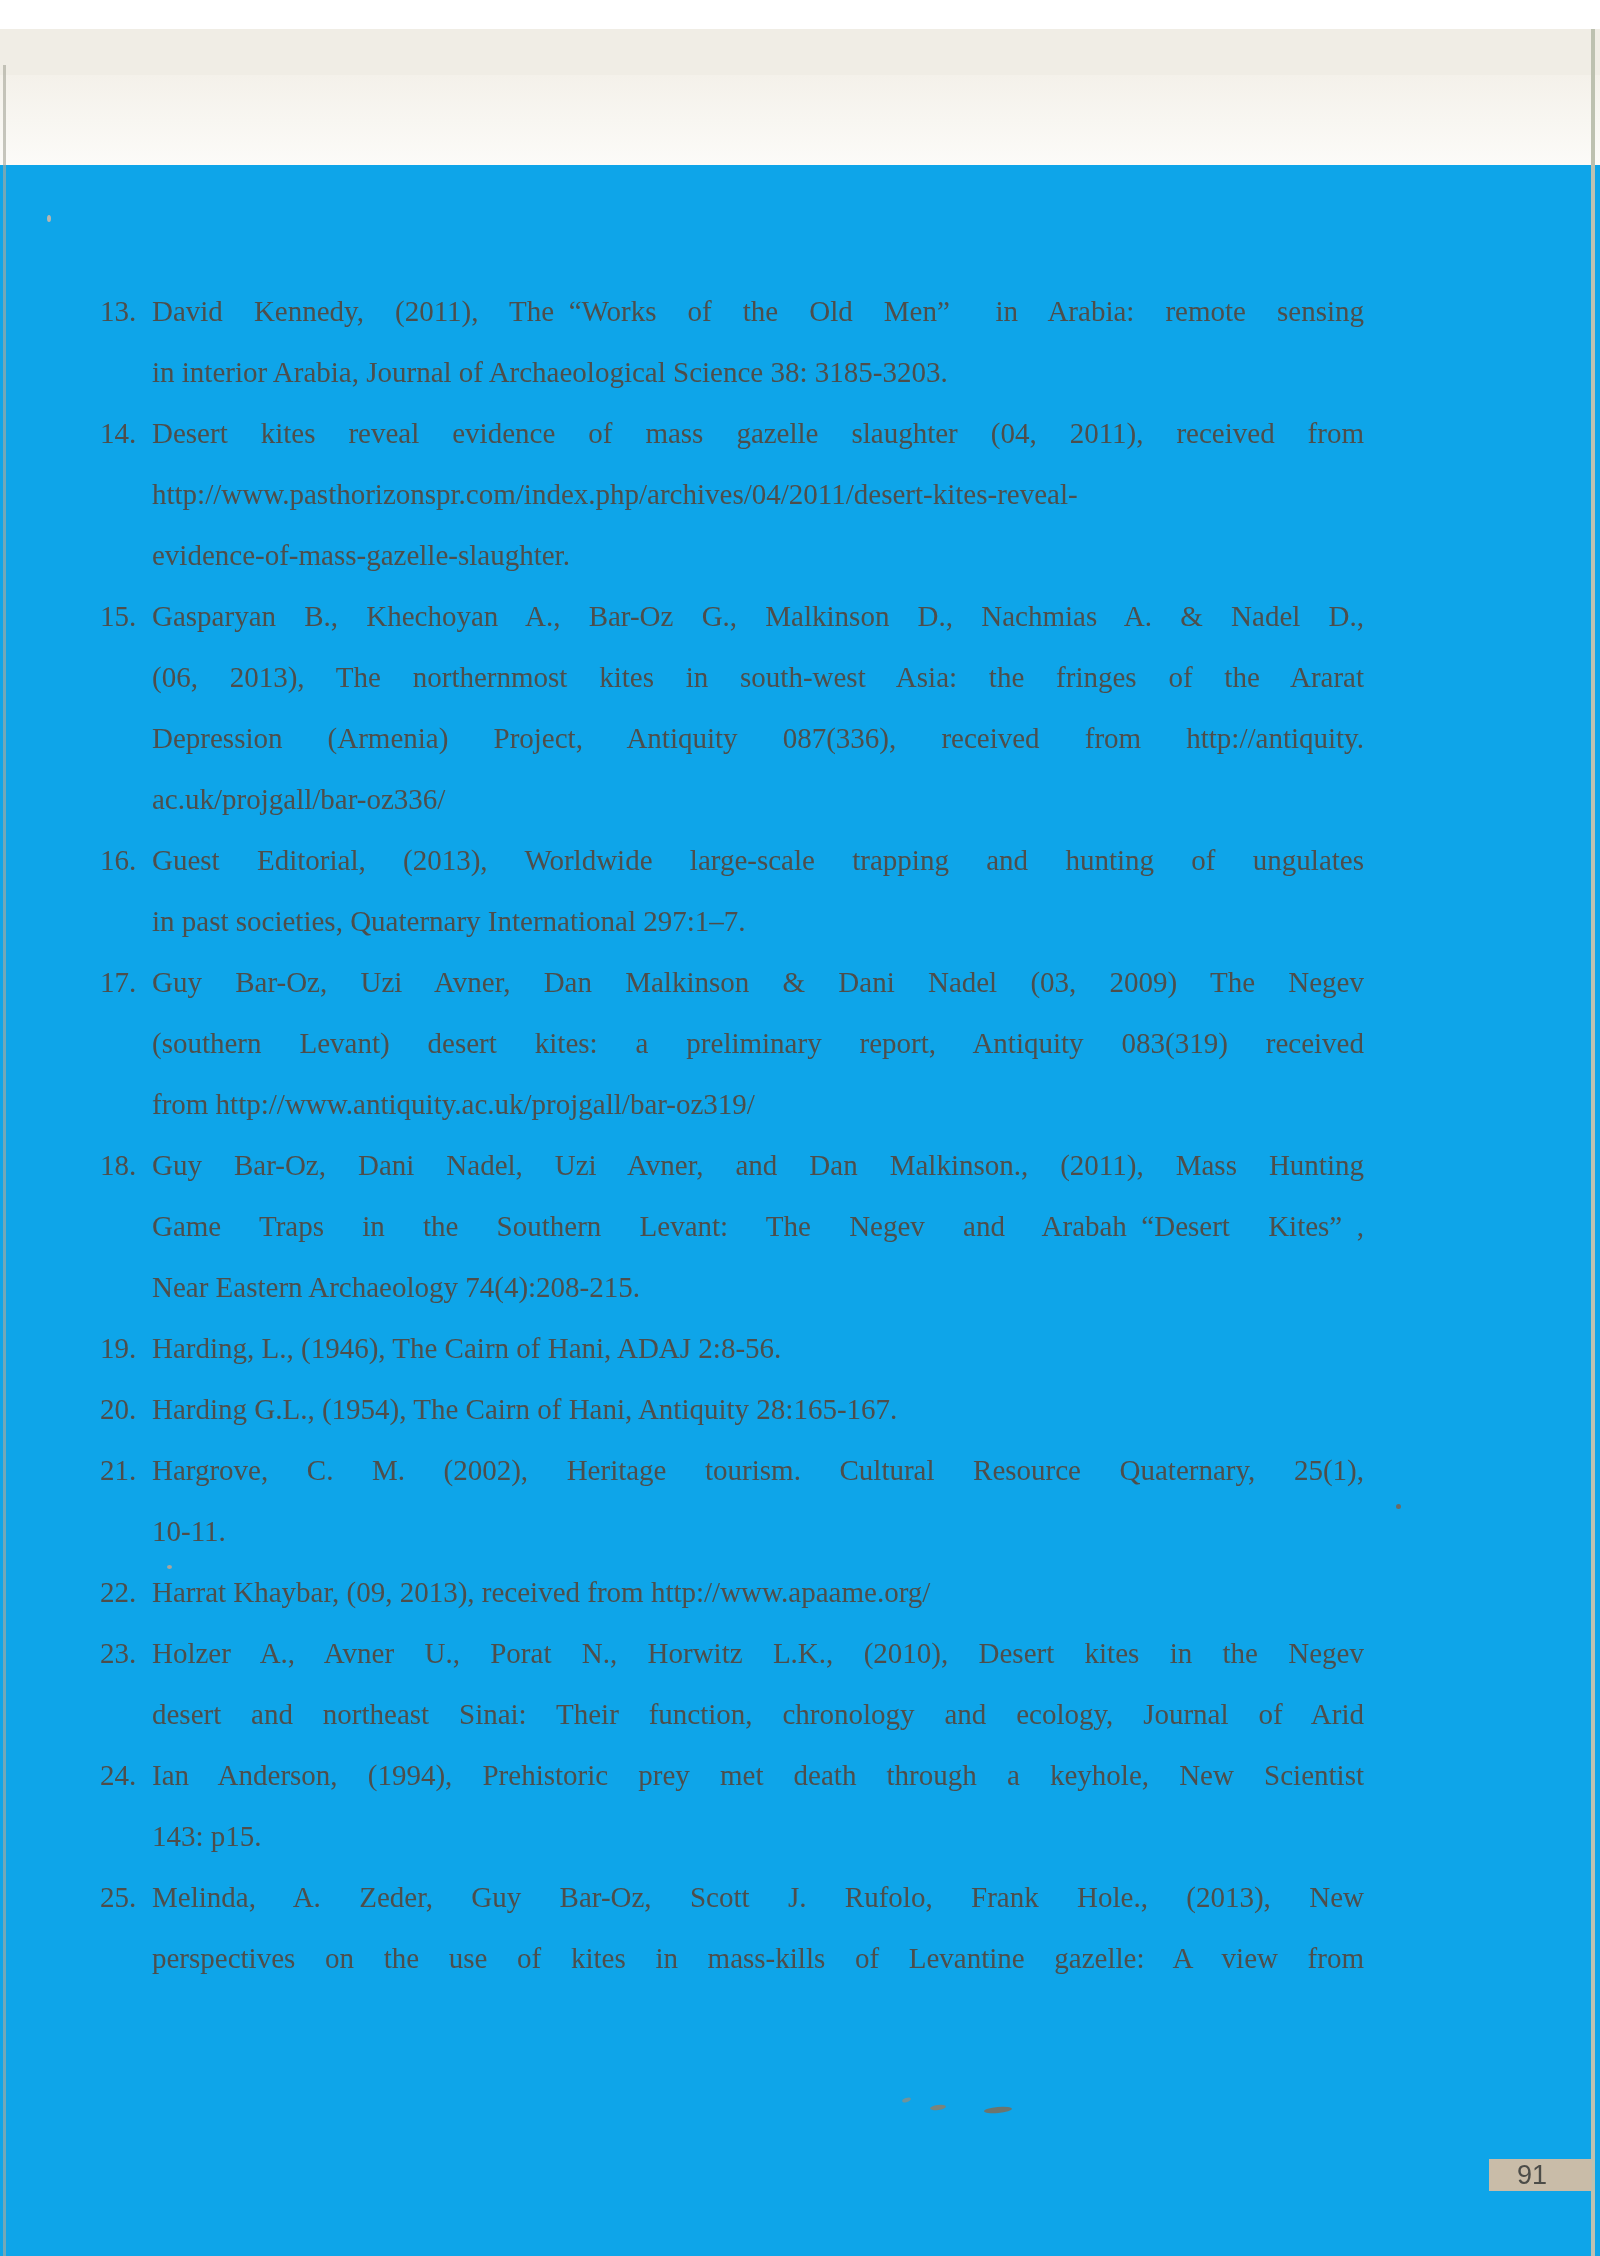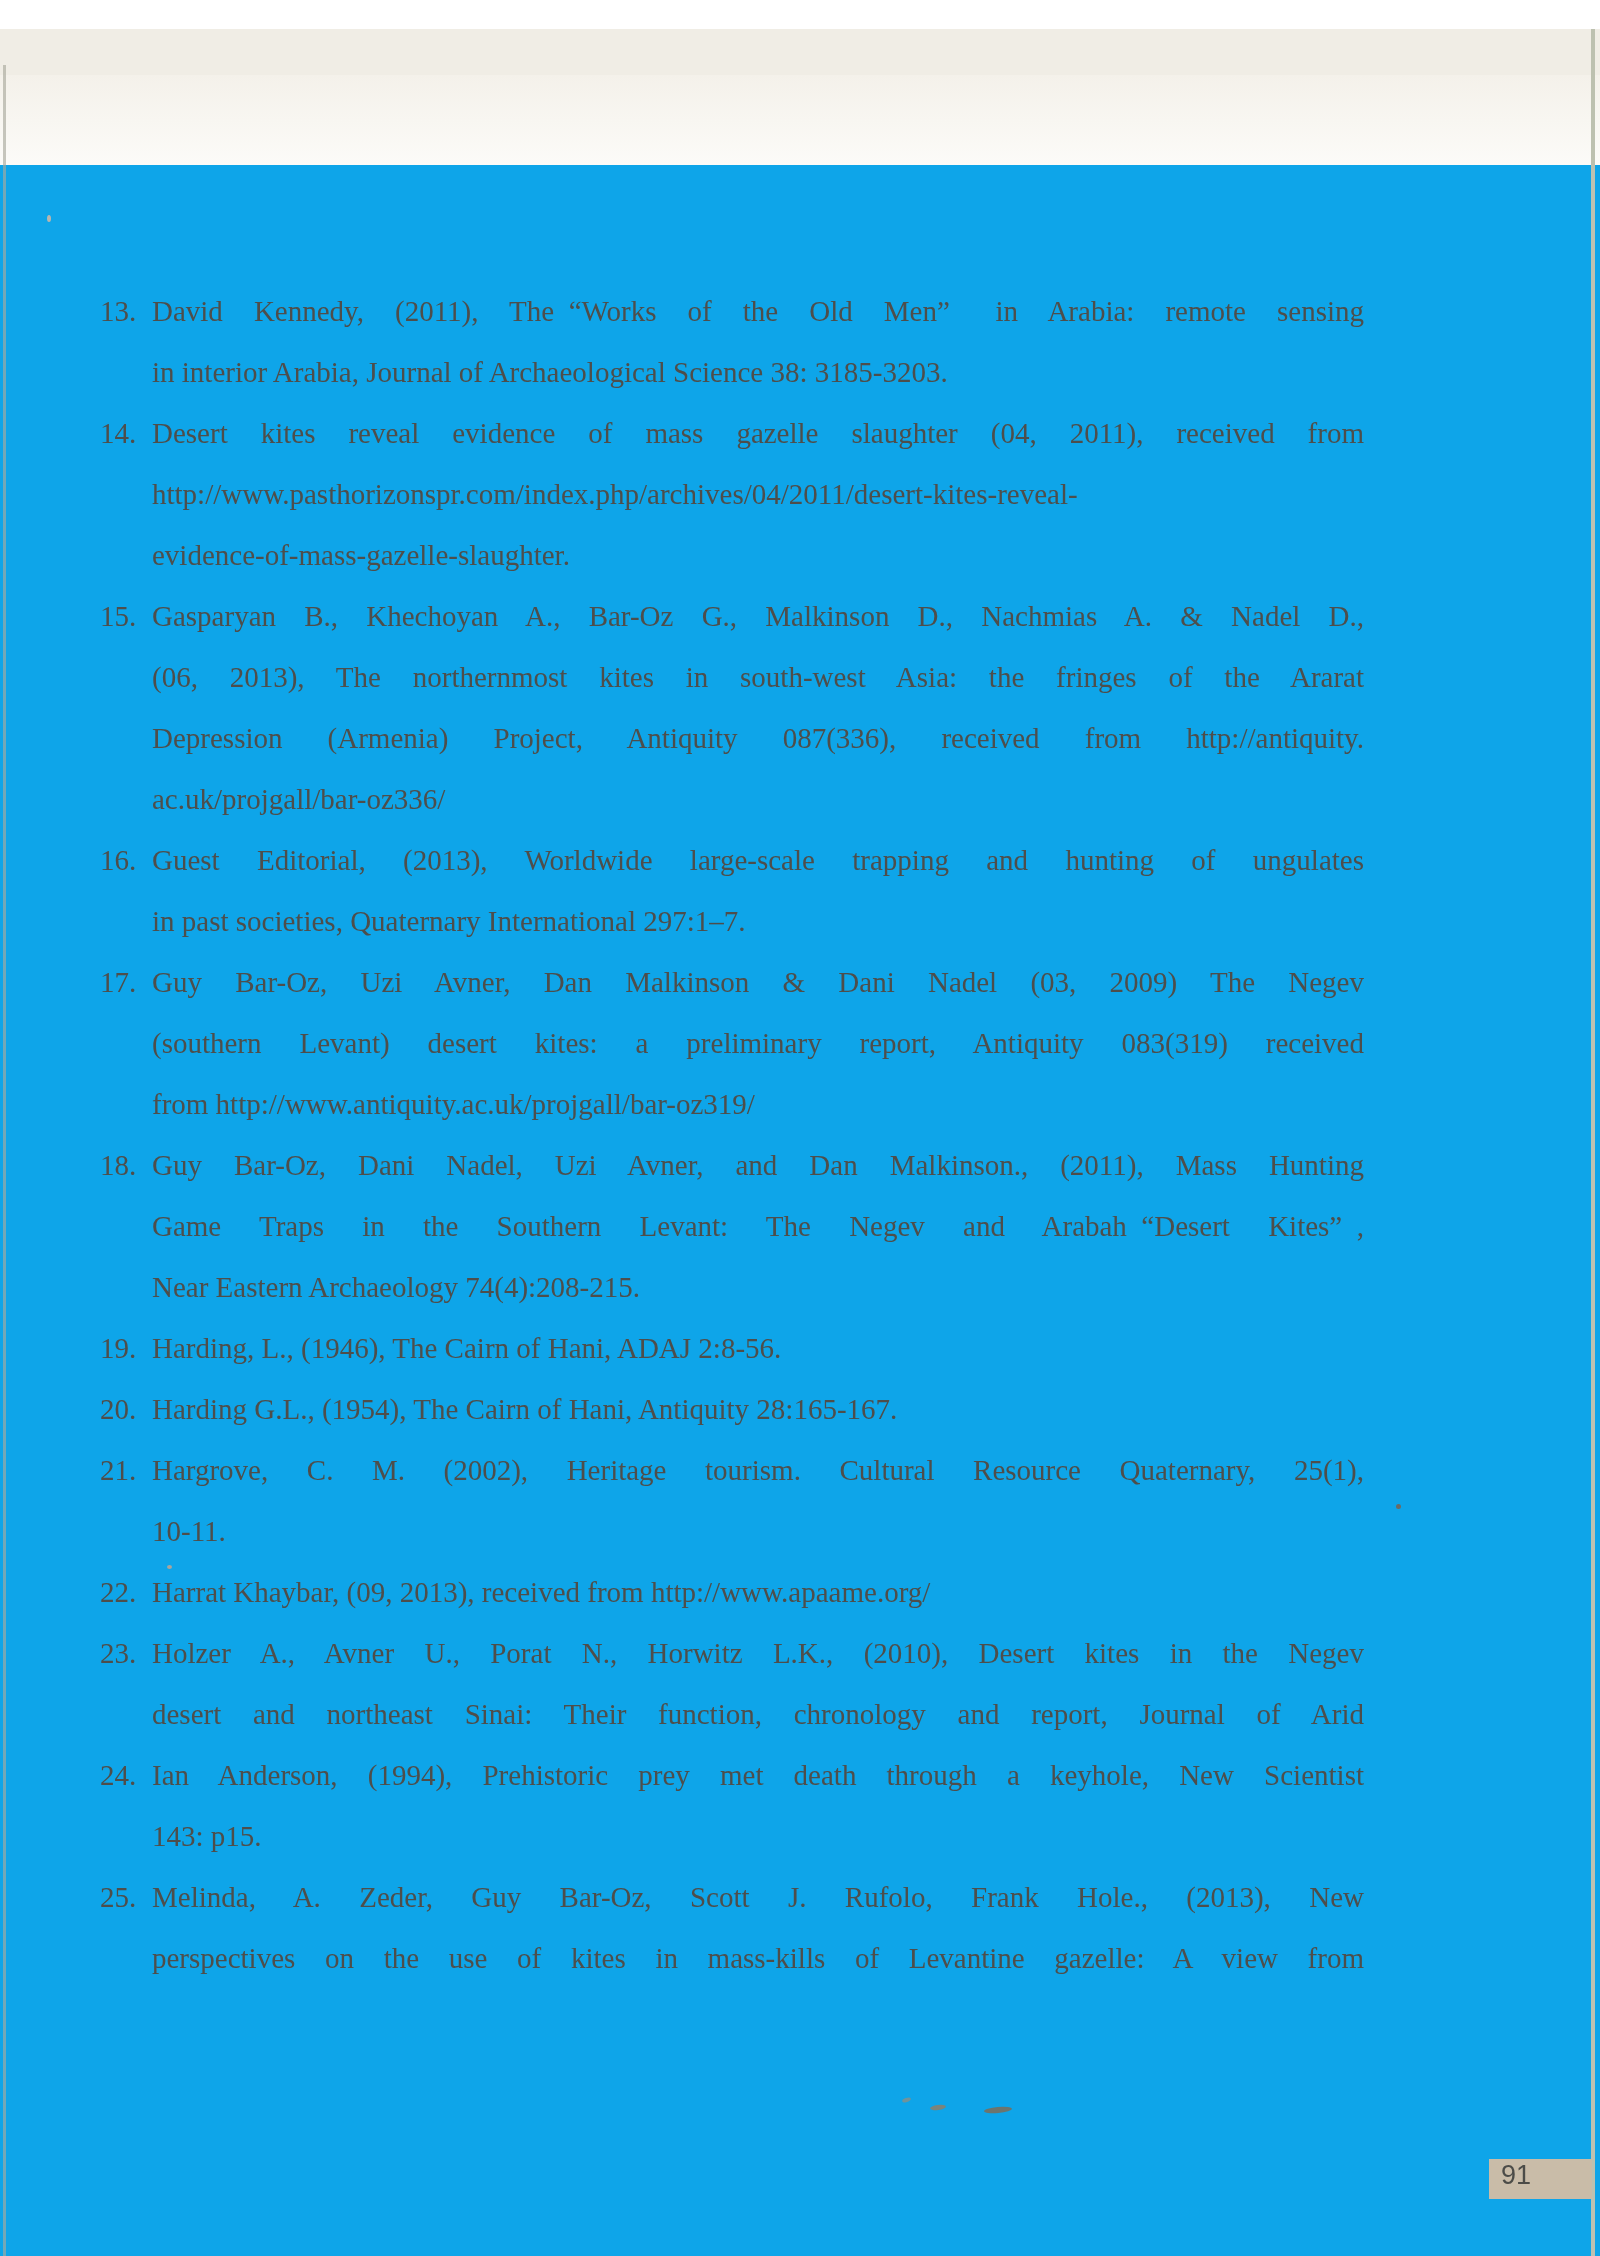--- a/index.html
+++ b/index.html
@@ -33,25 +33,25 @@
     color: #4e4e4b;
     font-size: 29px;
     line-height: 61px;
   }
   .ref { position: relative; padding-left: 52px; }
   .refnum { position: absolute; left: 0; top: 0; }
   .line { text-align: left; }
   .line.jl { text-align: justify; text-align-last: justify; }
   .it { }
   .page-tab {
-    position: absolute; left: 1489px; top: 2130px; width: 103px; height: 40px;
+    position: absolute; left: 1489px; top: 2130px; width: 103px; height: 32px;
     background: #c9bca8; color: #4c4c48;
     font-family: "Liberation Sans", sans-serif;
     font-size: 27px; line-height: 32px;
-    padding-left: 12px; box-sizing: border-box;
+    padding-left: 28px; box-sizing: border-box;
   }
   .speck { position: absolute; border-radius: 50%; }
   .speck.s1 { left: 930px; top: 2076px; width: 16px; height: 5px; background: #8d7e6a; transform: rotate(-8deg); opacity: .85; }
   .speck.s2 { left: 902px; top: 2069px; width: 9px; height: 4px; background: #9a8c79; transform: rotate(-20deg); opacity: .7; }
   .speck.s3 { left: 984px; top: 2078px; width: 28px; height: 6px; background: #7c6c58; transform: rotate(-5deg); opacity: .85; }
   .speck.s4 { left: 1396px; top: 1475px; width: 5px; height: 5px; background: #6b6b65; }
   .speck.s5 { left: 47px; top: 186px; width: 4px; height: 7px; background: #b9b6ae; }
   .speck.s6 { left: 167px; top: 1536px; width: 5px; height: 4px; background: #a9a59c; }
 </style>
 </head>
@@ -112,21 +112,21 @@
         <div class="line jl"><span>Hargrove, C. M. (2002), Heritage tourism. </span><span class="it">Cultural Resource Quaternary,</span><span> 25(1),</span></div>
         <div class="line"><span>10-11.</span></div>
       </div>
       <div class="ref">
         <span class="refnum">22.</span>
         <div class="line"><span>Harrat Khaybar, (09, 2013), received from http://www.apaame.org/</span></div>
       </div>
       <div class="ref">
         <span class="refnum">23.</span>
         <div class="line jl"><span>Holzer A., Avner U., Porat N., Horwitz L.K., (2010), Desert kites in the Negev</span></div>
-        <div class="line jl"><span>desert and northeast Sinai: Their function, chronology and report, </span><span class="it">Journal of Arid</span></div>
+        <div class="line jl"><span>desert and northeast Sinai: Their function, chronology and ecology, </span><span class="it">Journal of Arid</span></div>
       </div>
       <div class="ref">
         <span class="refnum">24.</span>
         <div class="line jl"><span>Ian Anderson, (1994), Prehistoric prey met death through a keyhole, </span><span class="it">New Scientist</span></div>
         <div class="line"><span>143: p15.</span></div>
       </div>
       <div class="ref">
         <span class="refnum">25.</span>
         <div class="line jl"><span>Melinda, A. Zeder, Guy Bar-Oz, Scott J. Rufolo, Frank Hole., (2013), New</span></div>
         <div class="line jl"><span>perspectives on the use of kites in mass-kills of Levantine gazelle: A view from</span></div>

